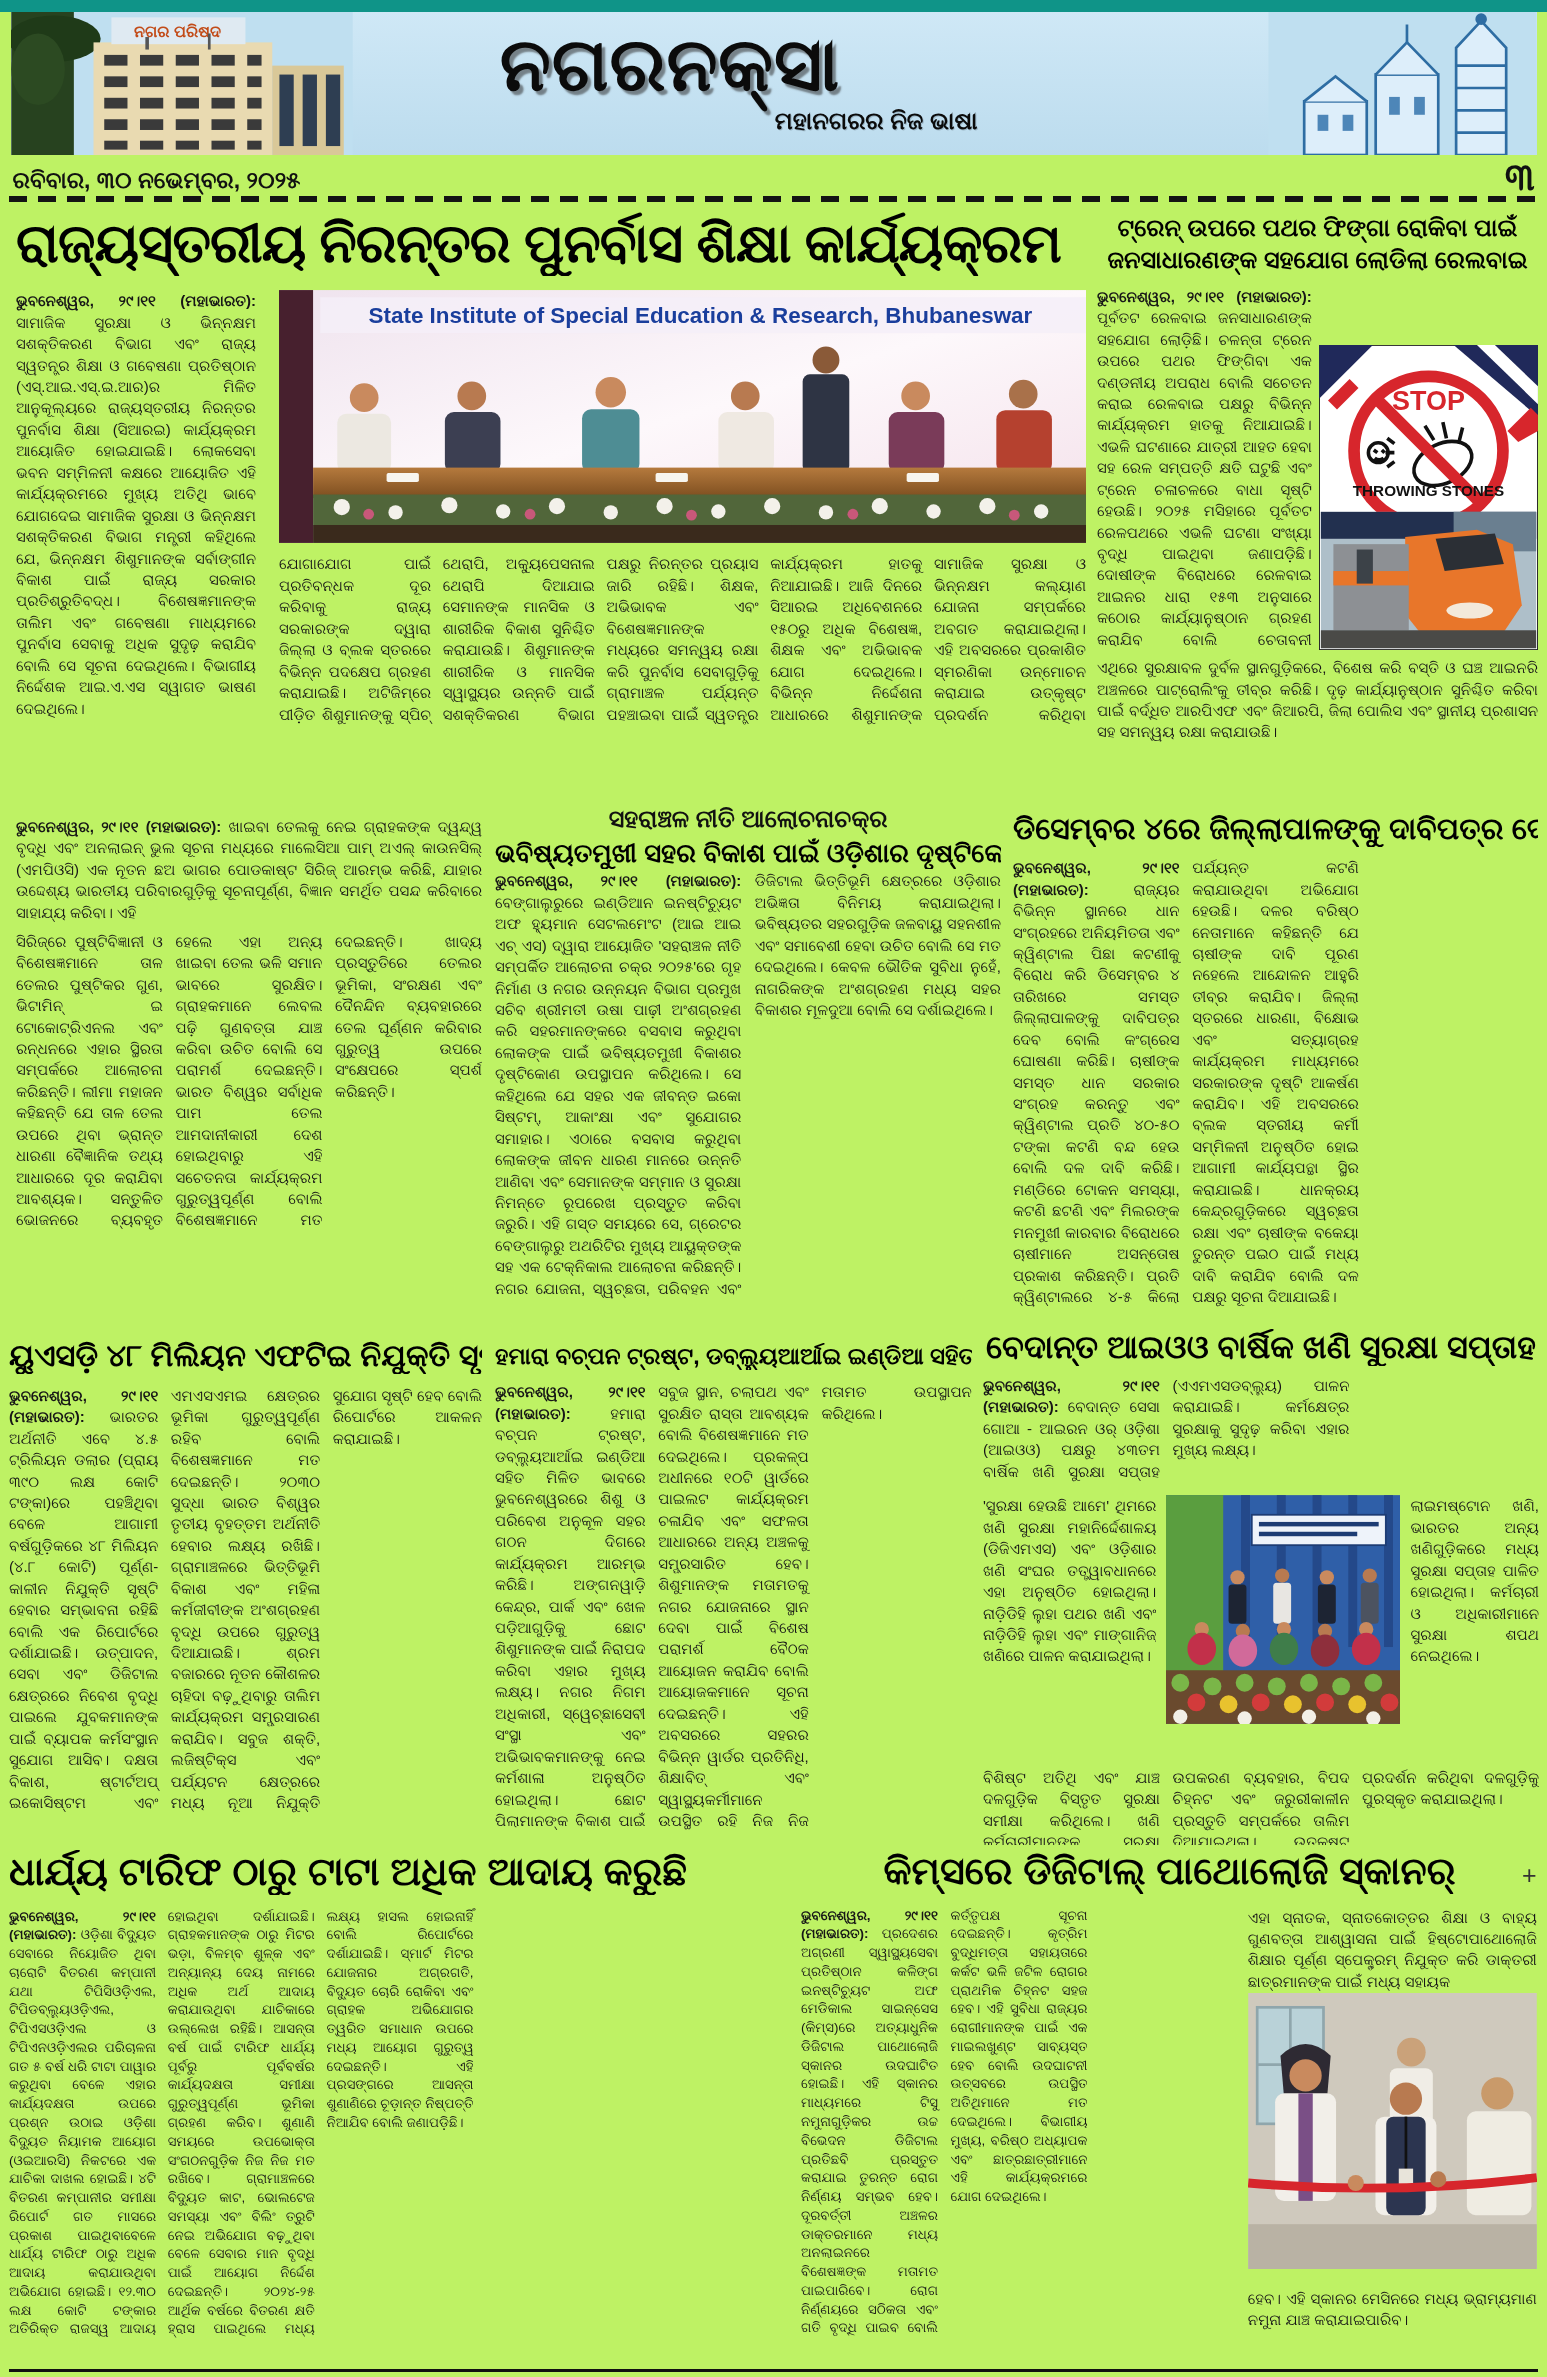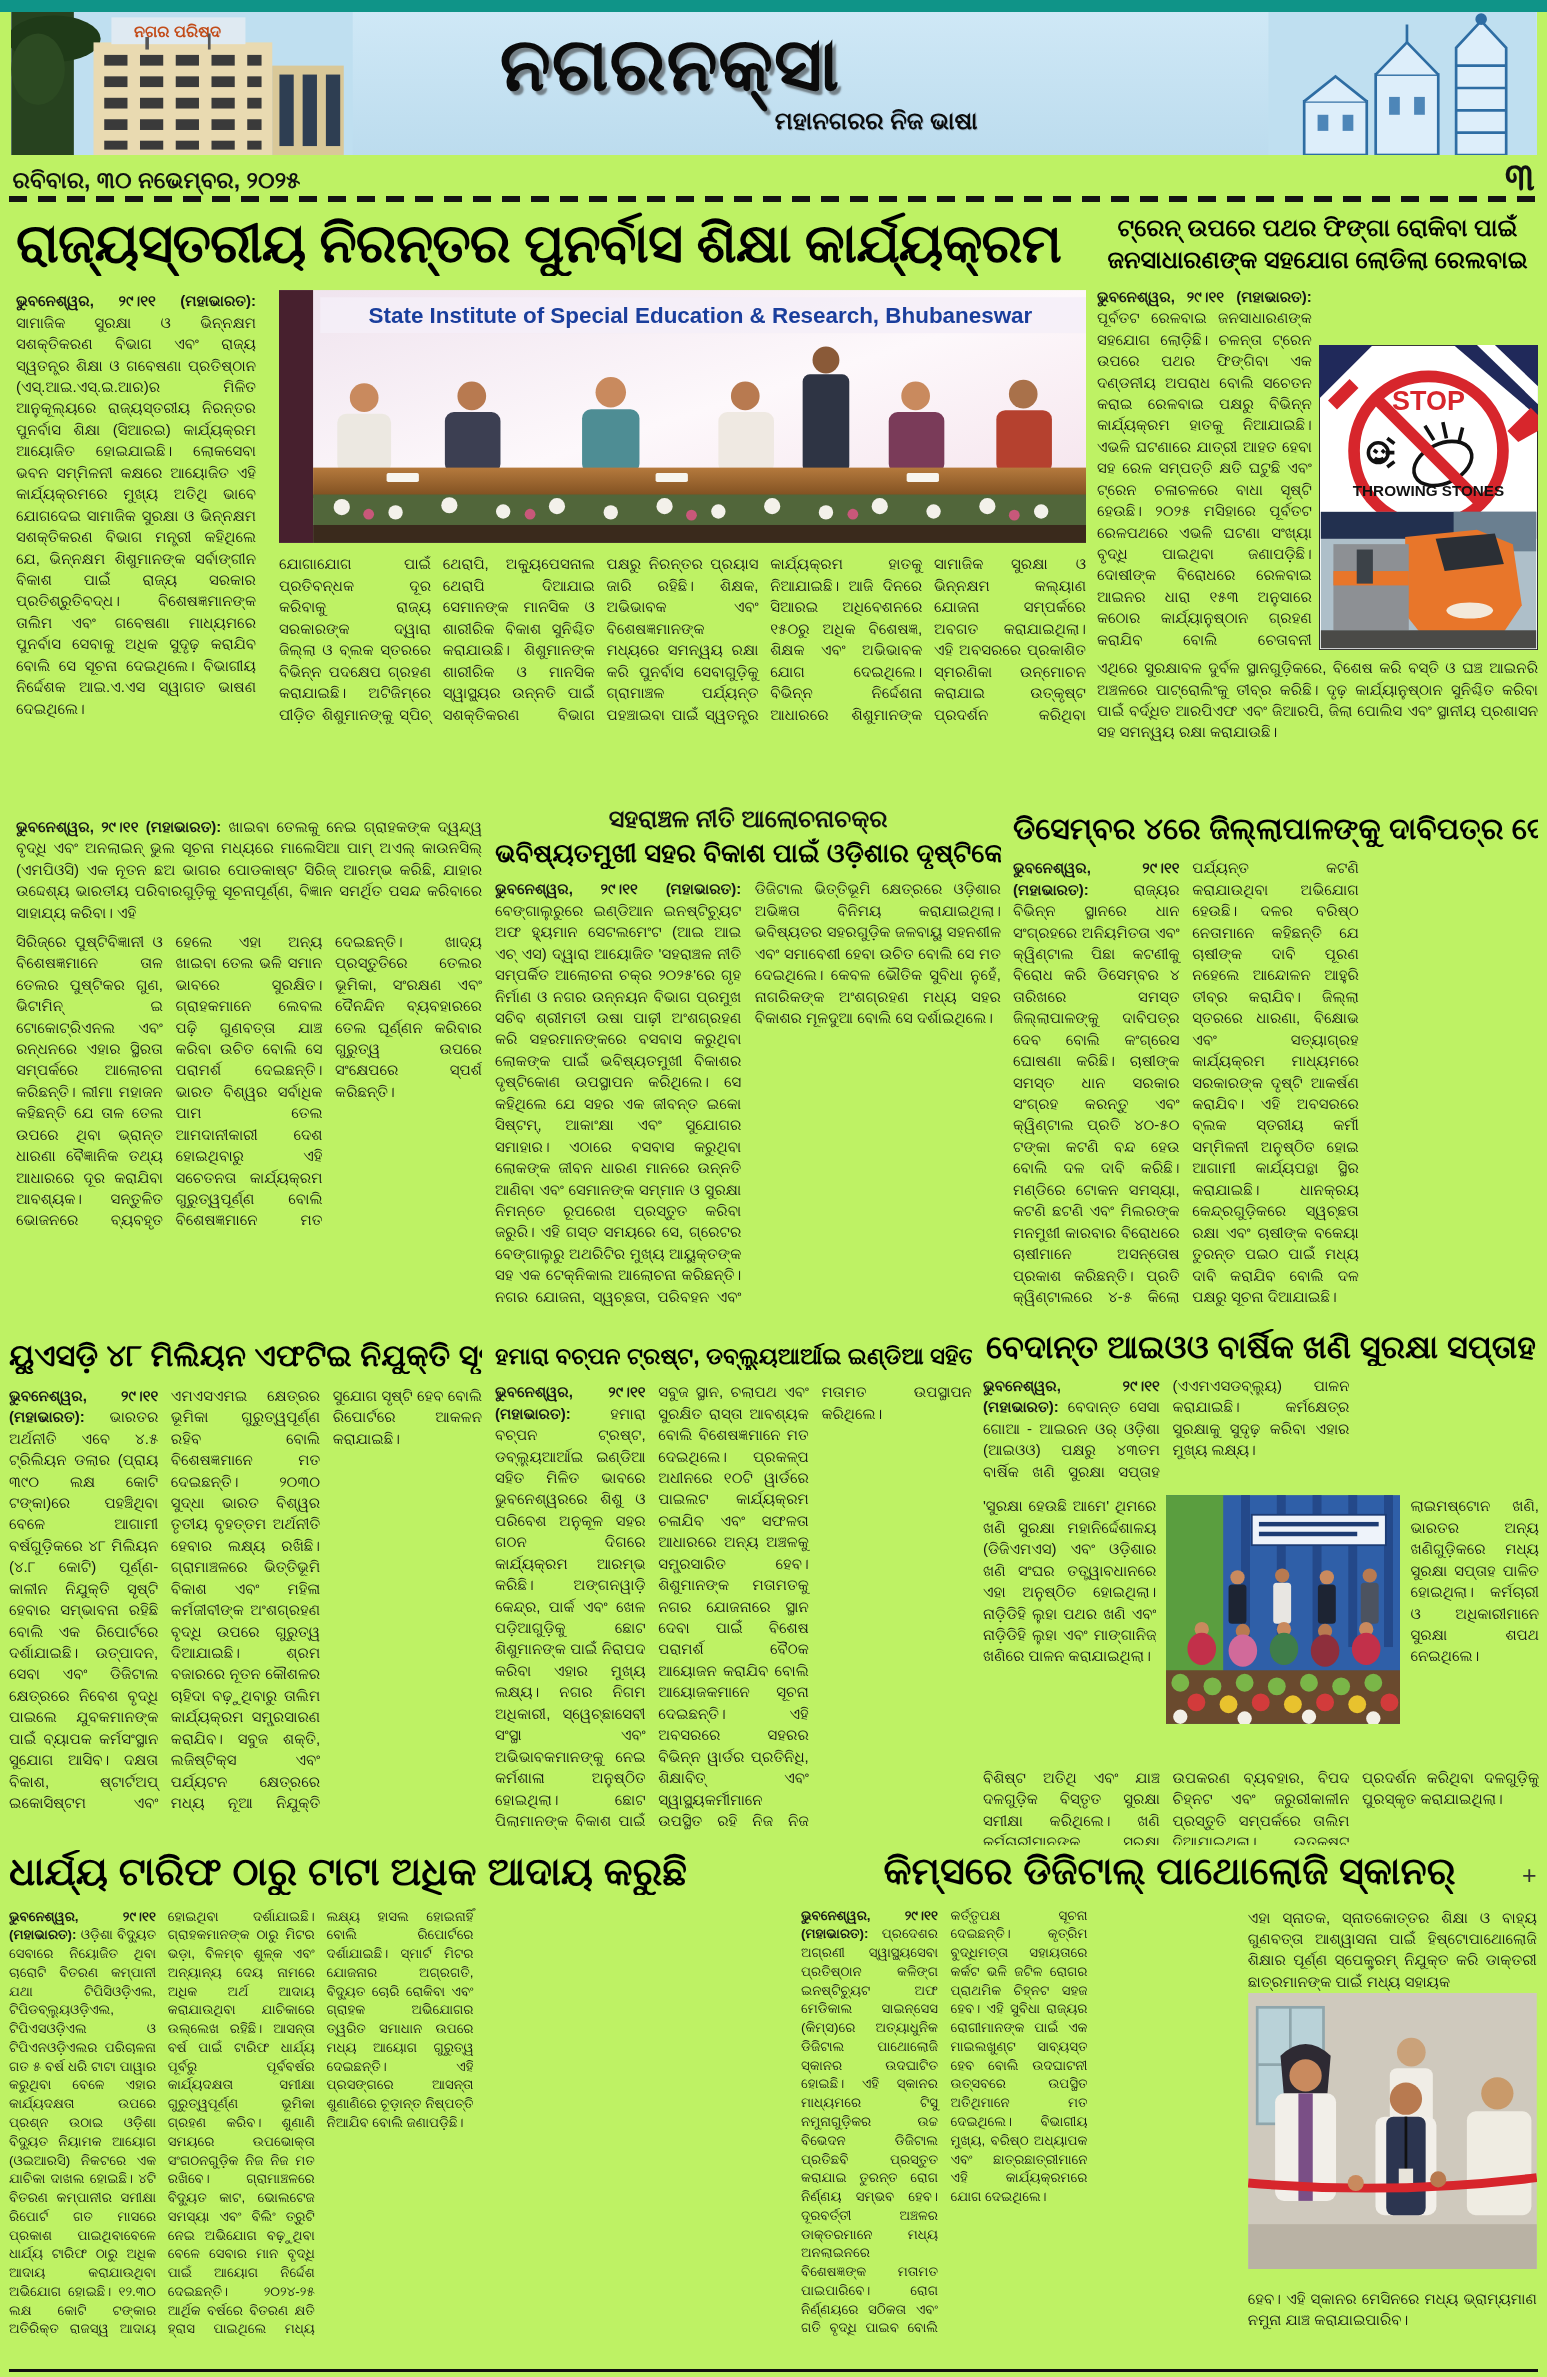--- a/index.html
+++ b/index.html
@@ -238,21 +238,21 @@
       <span>ଖାଇବା ତେଲକୁ ନେଇ ଗ୍ରାହକଙ୍କ ଦ୍ୱନ୍ଦ୍ୱ ବୃଦ୍ଧି ଏବଂ ଅନଲାଇନ୍ ଭୁଲ ସୂଚନା ମଧ୍ୟରେ ମାଲେସିଆ ପାମ୍ ଅଏଲ୍ କାଉନସିଲ୍ (ଏମପିଓସି) ଏକ ନୂତନ ଛଅ ଭାଗର ପୋଡକାଷ୍ଟ ସିରିଜ୍ ଆରମ୍ଭ କରିଛି, ଯାହାର ଉଦ୍ଦେଶ୍ୟ ଭାରତୀୟ ପରିବାରଗୁଡ଼ିକୁ ସୂଚନାପୂର୍ଣ୍ଣ, ବିଜ୍ଞାନ ସମର୍ଥିତ ପସନ୍ଦ କରିବାରେ ସାହାଯ୍ୟ କରିବା। ଏହି</span></p>
     </div>
     <div class="cols3" style="height:316px;">
       <p class="bt">ସିରିଜ୍‌ରେ ପୁଷ୍ଟିବିଜ୍ଞାନୀ ଓ ବିଶେଷଜ୍ଞମାନେ ତାଳ ତେଲର ପୁଷ୍ଟିକର ଗୁଣ, ଭିଟାମିନ୍ ଇ ଟୋକୋଟ୍ରିଏନଲ ଏବଂ ରନ୍ଧନରେ ଏହାର ସ୍ଥିରତା ସମ୍ପର୍କରେ ଆଲୋଚନା କରିଛନ୍ତି। ଲୀମା ମହାଜନ କହିଛନ୍ତି ଯେ ତାଳ ତେଲ ଉପରେ ଥିବା ଭ୍ରାନ୍ତ ଧାରଣା ବୈଜ୍ଞାନିକ ତଥ୍ୟ ଆଧାରରେ ଦୂର କରାଯିବା ଆବଶ୍ୟକ। ସନ୍ତୁଳିତ ଭୋଜନରେ ବ୍ୟବହୃତ ହେଲେ ଏହା ଅନ୍ୟ ଖାଇବା ତେଲ ଭଳି ସମାନ ଭାବରେ ସୁରକ୍ଷିତ। ଗ୍ରାହକମାନେ ଲେବଲ ପଢ଼ି ଗୁଣବତ୍ତା ଯାଞ୍ଚ କରିବା ଉଚିତ ବୋଲି ସେ ପରାମର୍ଶ ଦେଇଛନ୍ତି। ଭାରତ ବିଶ୍ୱର ସର୍ବାଧିକ ପାମ ତେଲ ଆମଦାନୀକାରୀ ଦେଶ ହୋଇଥିବାରୁ ଏହି ସଚେତନତା କାର୍ଯ୍ୟକ୍ରମ ଗୁରୁତ୍ୱପୂର୍ଣ୍ଣ ବୋଲି ବିଶେଷଜ୍ଞମାନେ ମତ ଦେଇଛନ୍ତି। ଖାଦ୍ୟ ପ୍ରସ୍ତୁତିରେ ତେଲର ଭୂମିକା, ସଂରକ୍ଷଣ ଏବଂ ଦୈନନ୍ଦିନ ବ୍ୟବହାରରେ ତେଲ ଘୂର୍ଣ୍ଣନ କରିବାର ଗୁରୁତ୍ୱ ଉପରେ ସଂକ୍ଷେପରେ ସ୍ପର୍ଶ କରିଛନ୍ତି।</p>
     </div>
   </section>
 
   <section class="art" style="left:495px;top:805px;width:506px;height:529px;">
     <p class="kicker">ସହରାଞ୍ଚଳ ନୀତି ଆଲୋଚନାଚକ୍ର</p>
     <h2 class="center nowrap" style="font-size:26px;">ଭବିଷ୍ୟତମୁଖୀ ସହର ବିକାଶ ପାଇଁ ଓଡ଼ିଶାର ଦୃଷ୍ଟିକୋଣ ଉପସ୍ଥାପିତ</h2>
-    <div class="cols2" style="margin-top:9px;height:436px;">
+    <div class="cols2" style="margin-top:1px;height:436px;">
       <p class="bt"><b class="dl">ଭୁବନେଶ୍ୱର, ୨୯।୧୧ (ମହାଭାରତ):</b>
       <span>ବେଙ୍ଗାଲୁରୁରେ ଇଣ୍ଡିଆନ ଇନଷ୍ଟିଚ୍ୟୁଟ ଅଫ ହ୍ୟୁମାନ ସେଟଲମେଂଟ (ଆଇ ଆଇ ଏଚ୍ ଏସ) ଦ୍ୱାରା ଆୟୋଜିତ 'ସହରାଞ୍ଚଳ ନୀତି ସମ୍ପର୍କିତ ଆଲୋଚନା ଚକ୍ର ୨୦୨୫'ରେ ଗୃହ ନିର୍ମାଣ ଓ ନଗର ଉନ୍ନୟନ ବିଭାଗ ପ୍ରମୁଖ ସଚିବ ଶ୍ରୀମତୀ ଉଷା ପାଢ଼ୀ ଅଂଶଗ୍ରହଣ କରି ସହରମାନଙ୍କରେ ବସବାସ କରୁଥିବା ଲୋକଙ୍କ ପାଇଁ ଭବିଷ୍ୟତମୁଖୀ ବିକାଶର ଦୃଷ୍ଟିକୋଣ ଉପସ୍ଥାପନ କରିଥିଲେ। ସେ କହିଥିଲେ ଯେ ସହର ଏକ ଜୀବନ୍ତ ଇକୋ ସିଷ୍ଟମ୍, ଆକାଂକ୍ଷା ଏବଂ ସୁଯୋଗର ସମାହାର। ଏଠାରେ ବସବାସ କରୁଥିବା ଲୋକଙ୍କ ଜୀବନ ଧାରଣ ମାନରେ ଉନ୍ନତି ଆଣିବା ଏବଂ ସେମାନଙ୍କ ସମ୍ମାନ ଓ ସୁରକ୍ଷା ନିମନ୍ତେ ରୂପରେଖ ପ୍ରସ୍ତୁତ କରିବା ଜରୁରି। ଏହି ଗସ୍ତ ସମୟରେ ସେ, ଗ୍ରେଟର ବେଙ୍ଗାଲୁରୁ ଅଥରିଟିର ମୁଖ୍ୟ ଆୟୁକ୍ତଙ୍କ ସହ ଏକ ଟେକ୍ନିକାଲ ଆଲୋଚନା କରିଛନ୍ତି। ନଗର ଯୋଜନା, ସ୍ୱଚ୍ଛତା, ପରିବହନ ଏବଂ ଡିଜିଟାଲ ଭିତ୍ତିଭୂମି କ୍ଷେତ୍ରରେ ଓଡ଼ିଶାର ଅଭିଜ୍ଞତା ବିନିମୟ କରାଯାଇଥିଲା। ଭବିଷ୍ୟତର ସହରଗୁଡ଼ିକ ଜଳବାୟୁ ସହନଶୀଳ ଏବଂ ସମାବେଶୀ ହେବା ଉଚିତ ବୋଲି ସେ ମତ ଦେଇଥିଲେ। କେବଳ ଭୌତିକ ସୁବିଧା ନୁହେଁ, ନାଗରିକଙ୍କ ଅଂଶଗ୍ରହଣ ମଧ୍ୟ ସହର ବିକାଶର ମୂଳଦୁଆ ବୋଲି ସେ ଦର୍ଶାଇଥିଲେ।</span></p>
     </div>
   </section>
 
   <section class="art" style="left:1013px;top:805px;width:525px;height:529px;">
     <h2 class="center nowrap" style="font-size:30px;margin-top:7.2px;">ଡିସେମ୍ବର ୪ରେ ଜିଲ୍ଲାପାଳଙ୍କୁ ଦାବିପତ୍ର ଦେବ କଂଗ୍ରେସ</h2>
     <div class="cols3" style="margin-top:10px;height:459px;">
       <p class="bt"><b class="dl">ଭୁବନେଶ୍ୱର, ୨୯।୧୧ (ମହାଭାରତ):</b>
       <span>ରାଜ୍ୟର ବିଭିନ୍ନ ସ୍ଥାନରେ ଧାନ ସଂଗ୍ରହରେ ଅନିୟମିତତା ଏବଂ କ୍ୱିଣ୍ଟାଲ ପିଛା କଟଣୀକୁ ବିରୋଧ କରି ଡିସେମ୍ବର ୪ ତାରିଖରେ ସମସ୍ତ ଜିଲ୍ଲାପାଳଙ୍କୁ ଦାବିପତ୍ର ଦେବ ବୋଲି କଂଗ୍ରେସ ଘୋଷଣା କରିଛି। ଚାଷୀଙ୍କ ସମସ୍ତ ଧାନ ସରକାର ସଂଗ୍ରହ କରନ୍ତୁ ଏବଂ କ୍ୱିଣ୍ଟାଲ ପ୍ରତି ୪୦-୫୦ ଟଙ୍କା କଟଣି ବନ୍ଦ ହେଉ ବୋଲି ଦଳ ଦାବି କରିଛି। ମଣ୍ଡିରେ ଟୋକନ ସମସ୍ୟା, କଟଣି ଛଟଣି ଏବଂ ମିଲରଙ୍କ ମନମୁଖୀ କାରବାର ବିରୋଧରେ ଚାଷୀମାନେ ଅସନ୍ତୋଷ ପ୍ରକାଶ କରିଛନ୍ତି। ପ୍ରତି କ୍ୱିଣ୍ଟାଲରେ ୪-୫ କିଲୋ ପର୍ଯ୍ୟନ୍ତ କଟଣି କରାଯାଉଥିବା ଅଭିଯୋଗ ହେଉଛି। ଦଳର ବରିଷ୍ଠ ନେତାମାନେ କହିଛନ୍ତି ଯେ ଚାଷୀଙ୍କ ଦାବି ପୂରଣ ନହେଲେ ଆନ୍ଦୋଳନ ଆହୁରି ତୀବ୍ର କରାଯିବ। ଜିଲ୍ଲା ସ୍ତରରେ ଧାରଣା, ବିକ୍ଷୋଭ ଏବଂ ସତ୍ୟାଗ୍ରହ କାର୍ଯ୍ୟକ୍ରମ ମାଧ୍ୟମରେ ସରକାରଙ୍କ ଦୃଷ୍ଟି ଆକର୍ଷଣ କରାଯିବ। ଏହି ଅବସରରେ ବ୍ଲକ ସ୍ତରୀୟ କର୍ମୀ ସମ୍ମିଳନୀ ଅନୁଷ୍ଠିତ ହୋଇ ଆଗାମୀ କାର୍ଯ୍ୟପନ୍ଥା ସ୍ଥିର କରାଯାଇଛି। ଧାନକ୍ରୟ କେନ୍ଦ୍ରଗୁଡ଼ିକରେ ସ୍ୱଚ୍ଛତା ରକ୍ଷା ଏବଂ ଚାଷୀଙ୍କ ବକେୟା ତୁରନ୍ତ ପଇଠ ପାଇଁ ମଧ୍ୟ ଦାବି କରାଯିବ ବୋଲି ଦଳ ପକ୍ଷରୁ ସୂଚନା ଦିଆଯାଇଛି।</span></p>

